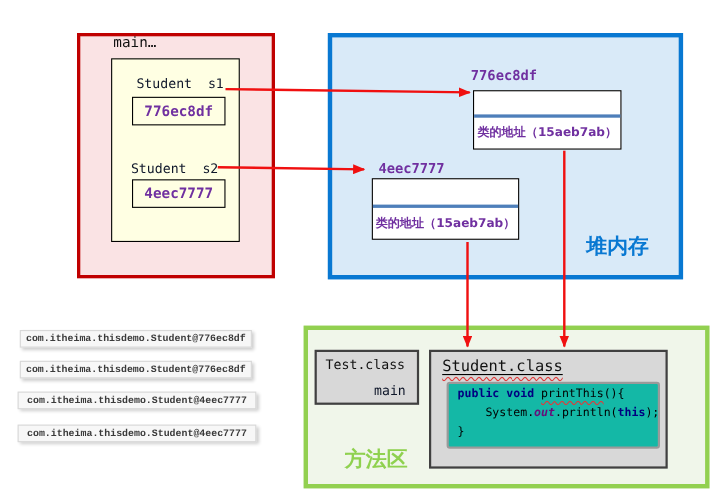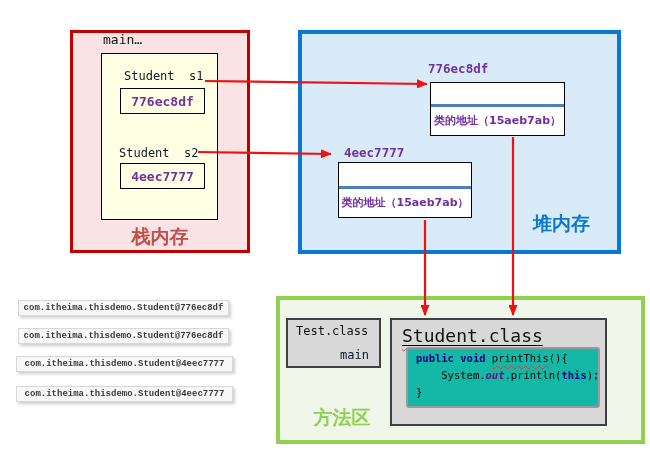--- a/index.html
+++ b/index.html
@@ -43,21 +43,21 @@
               font-size:19px;font-weight:bold;color:#0878D2;}
 
   
   .method-region{left:276px;top:296px;width:369px;height:148px;
                  background:#F0F6EA;border:4px solid #92D050;}
   .class-box{background:#D8D8D8;border:2px solid #404040;}
   .test-class{left:286px;top:318px;width:95px;height:50px;}
   .test-class .cname{position:absolute;left:8px;top:4px;font-size:12px;color:#111;}
   .test-class .centry{position:absolute;left:8px;top:28px;font-size:12px;color:#0f172a;padding-left:44px;}
   .student-class{left:390px;top:318px;width:217px;height:108px;}
-  .student-name{position:absolute;left:10px;top:5px;font-size:18px;color:#111;}
+  .student-name{position:absolute;left:10px;top:5px;font-size:14px;color:#111;}
   .u-solid{text-decoration-line:underline;text-decoration-style:solid;
            text-decoration-color:#000;text-decoration-thickness:1px;
            text-underline-offset:3px;}
   .u-wavy{text-decoration-line:underline;text-decoration-style:wavy;
           text-decoration-color:#E03A3A;text-decoration-thickness:1px;
           text-underline-offset:5px;}
   .wavy-only{text-decoration-line:underline;text-decoration-style:wavy;
              text-decoration-color:#E03A3A;text-decoration-thickness:1px;
              text-underline-offset:3px;}
   .code-box{position:absolute;left:14px;top:27px;width:194px;height:61px;
@@ -92,21 +92,20 @@
   <div class="abs stack-title mono pre">main…</div>
   <div class="abs main-frame"></div>
   <div class="abs var-decl var1 mono pre">Student  s1</div>
   <div class="abs addr-box addr1 mono">
     <span>776ec8df</span>
   </div>
   <div class="abs var-decl var2 mono pre">Student  s2</div>
   <div class="abs addr-box addr2 mono">
     <span>4eec7777</span>
   </div>
-  <div class="abs stack-label">栈内存</div>
 
   <div class="abs heap-region"></div>
   <div class="abs heap-addr-label hlab1 mono">776ec8df</div>
   <div class="abs heap-obj hobj1">
     <div class="obj-top"></div>
     <div class="obj-field">类的地址（15aeb7ab）</div>
   </div>
   <div class="abs heap-addr-label hlab2 mono">4eec7777</div>
   <div class="abs heap-obj hobj2">
     <div class="obj-top"></div>

